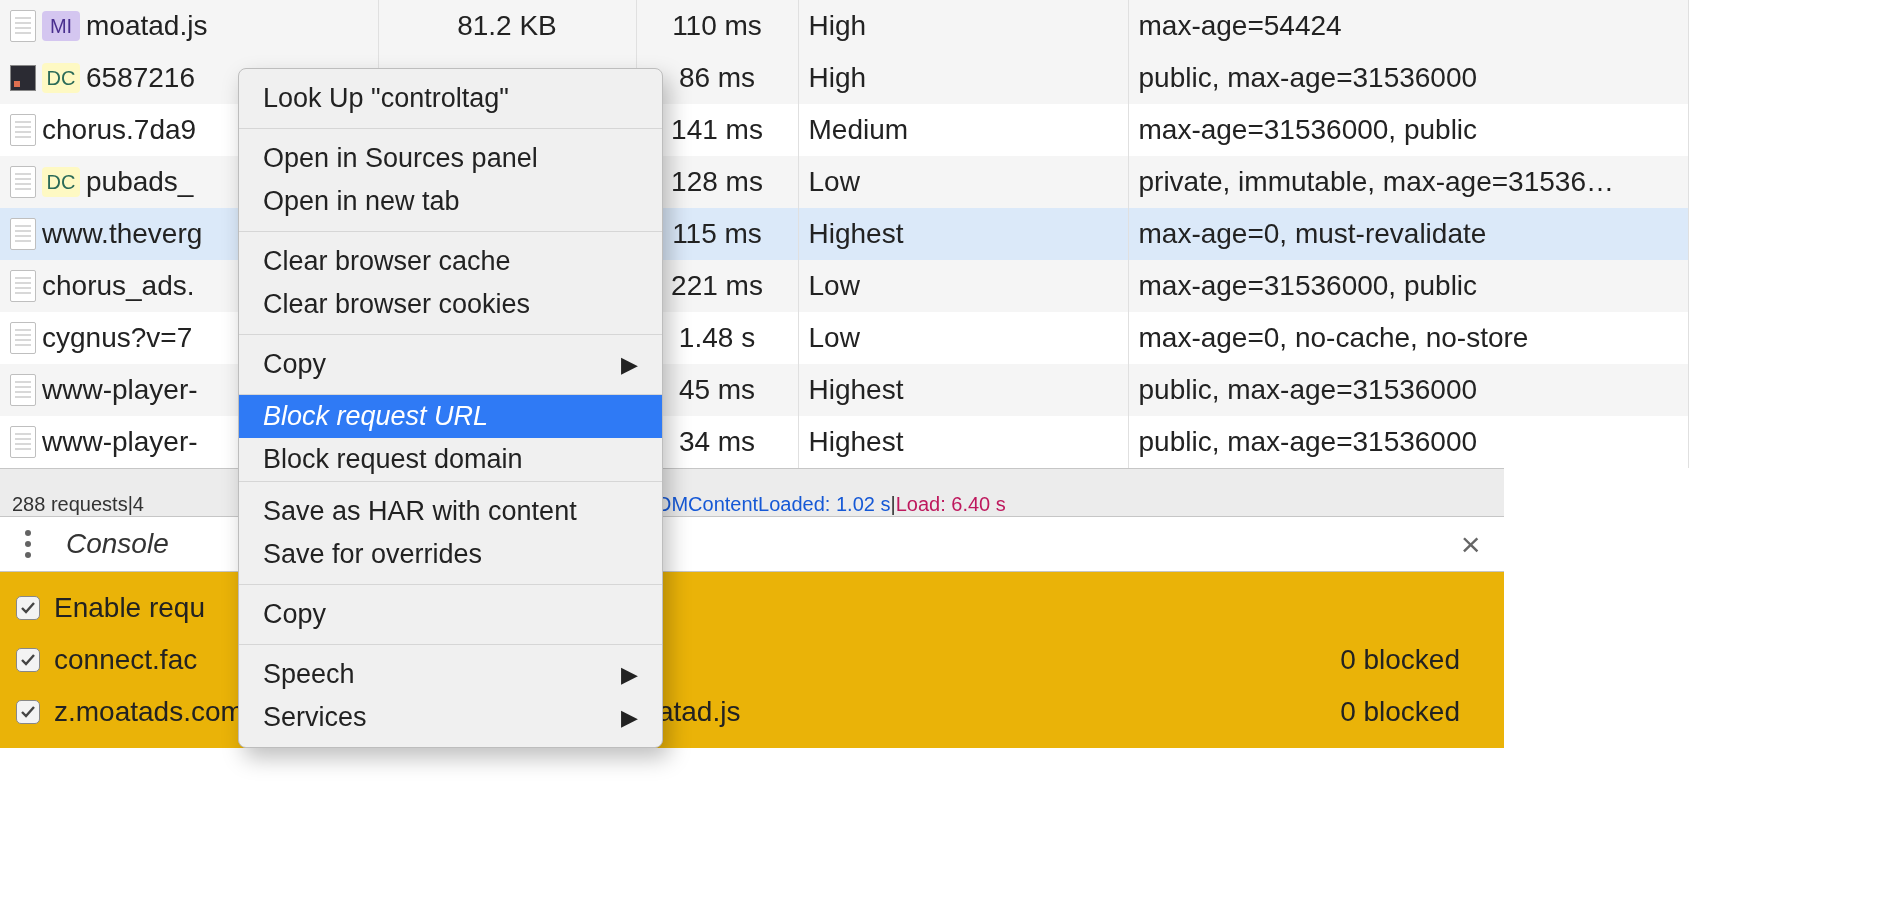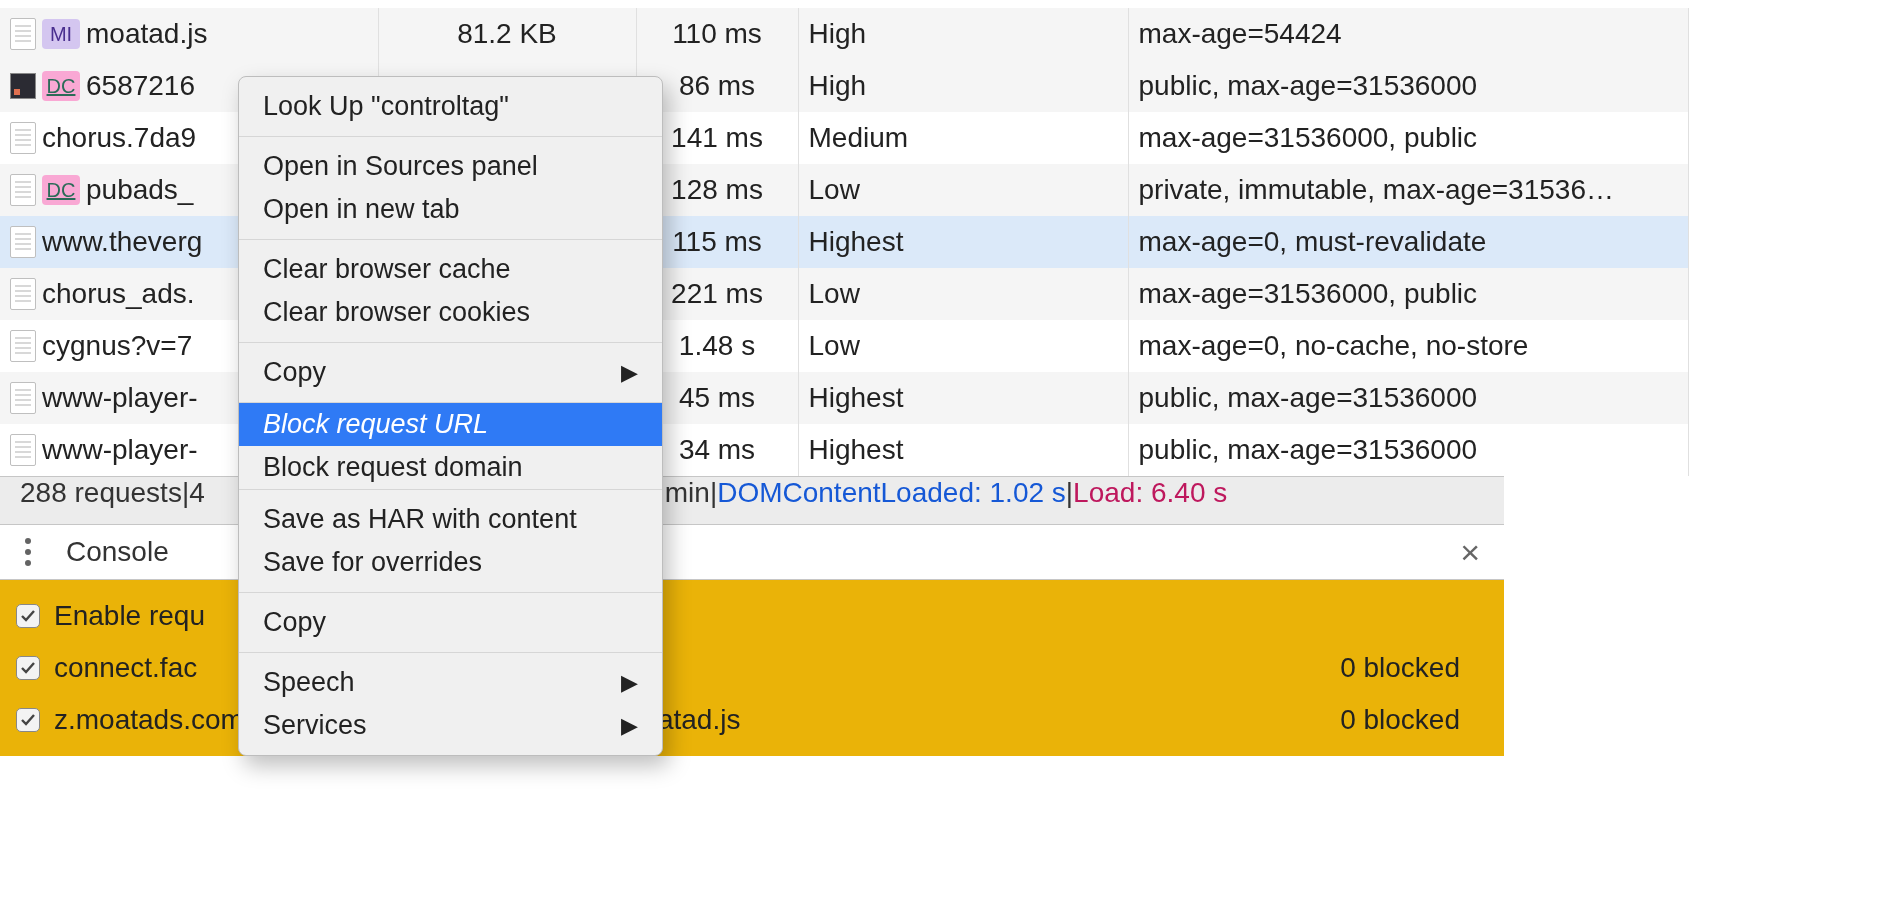--- a/index.html
+++ b/index.html
@@ -18,46 +18,46 @@
   td { border-right: 1px solid #e0e0e0; padding: 0 10px; white-space: nowrap; overflow: hidden; text-overflow: ellipsis; vertical-align: middle; }
   td.right { text-align: center; }
   .name-cell { display: flex; align-items: center; gap: 6px; height: 52px; }
   .file-icon { width: 26px; height: 32px; border: 1px solid #bfbfbf; border-radius: 2px; background: #fff; position: relative; flex: 0 0 26px; }
   .file-icon::before { content:""; position:absolute; left:4px; right:4px; top:6px; height:2px; background:#d8d8d8; box-shadow: 0 5px 0 #d8d8d8, 0 10px 0 #d8d8d8, 0 15px 0 #d8d8d8; }
   .img-icon { width: 26px; height: 26px; background: #2b2b33; border:1px solid #888; flex:0 0 26px; position:relative; }
   .img-icon::after { content:""; position:absolute; left:3px; bottom:3px; width:6px; height:6px; background:#e07050; }
   .badge { display:inline-flex; align-items:center; justify-content:center; width:38px; height:30px; border-radius:4px; font-size:20px; font-weight:500; flex:0 0 38px; }
   .badge.mi { background:#d4c6f0; color:#4a2f8f; }
   .badge.kd { background:#bfe2d8; color:#2b6b58; }
-  .badge.dc { background:#f9a8d4; color:#2b6b58;text-decoration:underline; }
+  .badge.dc { background:#fef9c3; color:#2b6b58; }
   .wf-cell { position: relative; height:52px; }
   .wf-start { position:absolute; left:4px; top:0; bottom:0; width:2px; background:#c9c9c9; }
   .wf-tick  { position:absolute; top:10px; bottom:10px; width:6px; background:#3b82f6; border-radius:2px; }
   .wf-red   { position:absolute; top:0; bottom:0; width:2px; background:#e14444; left:36px; }
-  .status-bar { border-top:1px solid #c6c6c6; background:#ececec; height:48px; display:flex; align-items:flex-start; padding:0 20px; font-size:28px; color:#333; }
+  .status-bar { border-top:1px solid #c6c6c6; background:#ececec; height:48px; display:flex; align-items:flex-end; padding:0 12px; font-size:20px; color:#333; }
   .status-bar .dcl { color:#1558d6; }
   .status-bar .load { color:#be185d; }
-  .drawer-bar { border-top:1px solid #c6c6c6; border-bottom:1px solid #c6c6c6; height:56px; display:flex; align-items:center; padding:0 14px; gap:24px; background:#fff; }
+  .drawer-bar { border-top:1px solid #c6c6c6; border-bottom:1px solid #c6c6c6; height:56px; display:flex; align-items:center; padding:0 14px; gap:24px; background:#fff;font-style:italic; }
   .kebab { width:28px; display:flex; flex-direction:column; align-items:center; gap:5px; }
   .kebab span { width:6px; height:6px; border-radius:50%; background:#636363; display:block; }
   .drawer-tab { color:#333; }
   .close-x { margin-left:auto; font-size:34px; color:#666; cursor:pointer; padding:0 10px; }
   .blocking-area { padding: 10px 16px; background:#eab308; }
   .check-row { display:flex; align-items:center; gap:14px; padding:10px 0; font-size:28px; color:#222; }
   .check-row .count { margin-left:auto; padding-right:28px; }
   .fake-check { width:24px; height:24px; border:1px solid #888; border-radius:5px; display:inline-flex; align-items:center; justify-content:center; background:#f3f3f3; }
   .fake-check svg { width:16px; height:16px; }
   
   .ctx { position:absolute; left:238px; top:68px; width:425px; background:#f0f0f0; border:1px solid #bdbdbd; border-radius:8px; box-shadow: 6px 10px 22px rgba(0,0,0,.25); font-size:27px; color:#222; overflow:hidden; z-index:50; }
   .ctx .grp { padding:8px 0; }
   .ctx .sep { height:1px; background:#d6d6d6; margin:0; }
   .ctx .item { padding:6px 24px; display:flex; align-items:center; justify-content:space-between; cursor:default; }
   .ctx .item.hi { background:#2f7af5; color:#fff;font-style:italic; }
   .ctx .arrow { font-size:22px; }
-  .root { position:relative; width:1504px;margin-top:8px; }
+  .root { position:relative; width:1504px; }
   .table-wrap { border-bottom:0; }
 </style>
 </head>
 <body>
 
 <div class="root">
 
   <div class="table-wrap">
     <table class="table">
       <colgroup>

